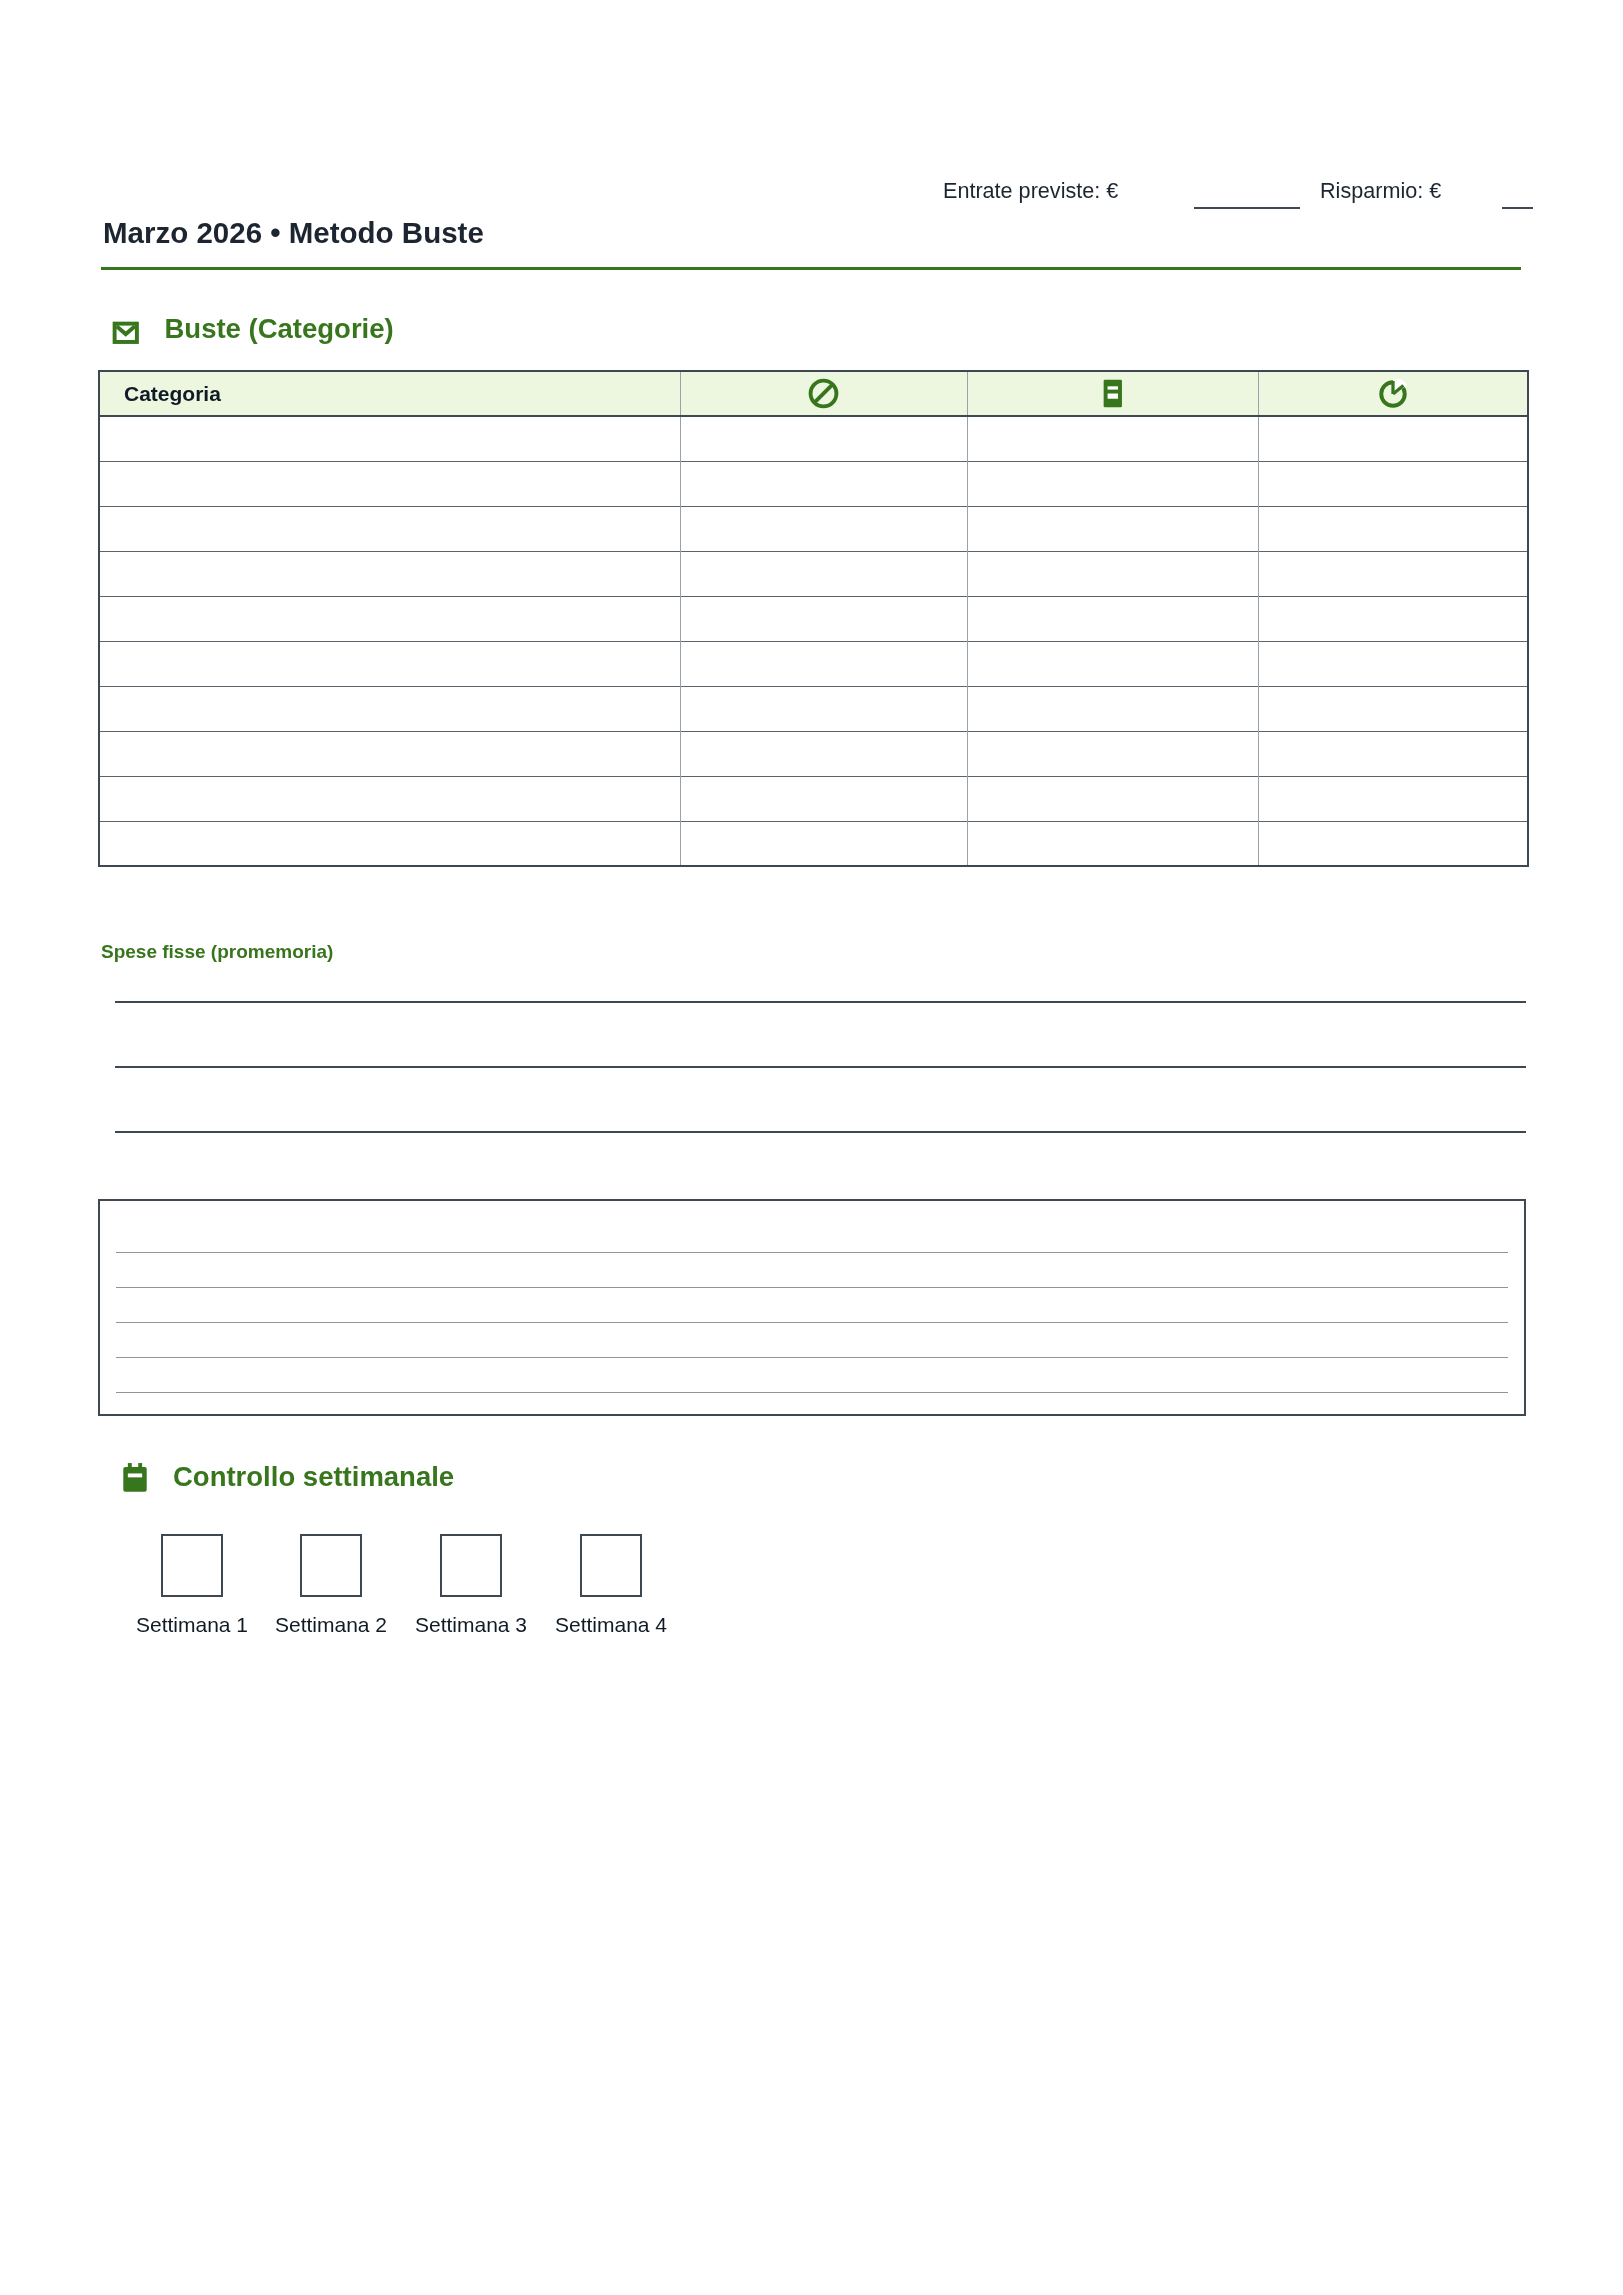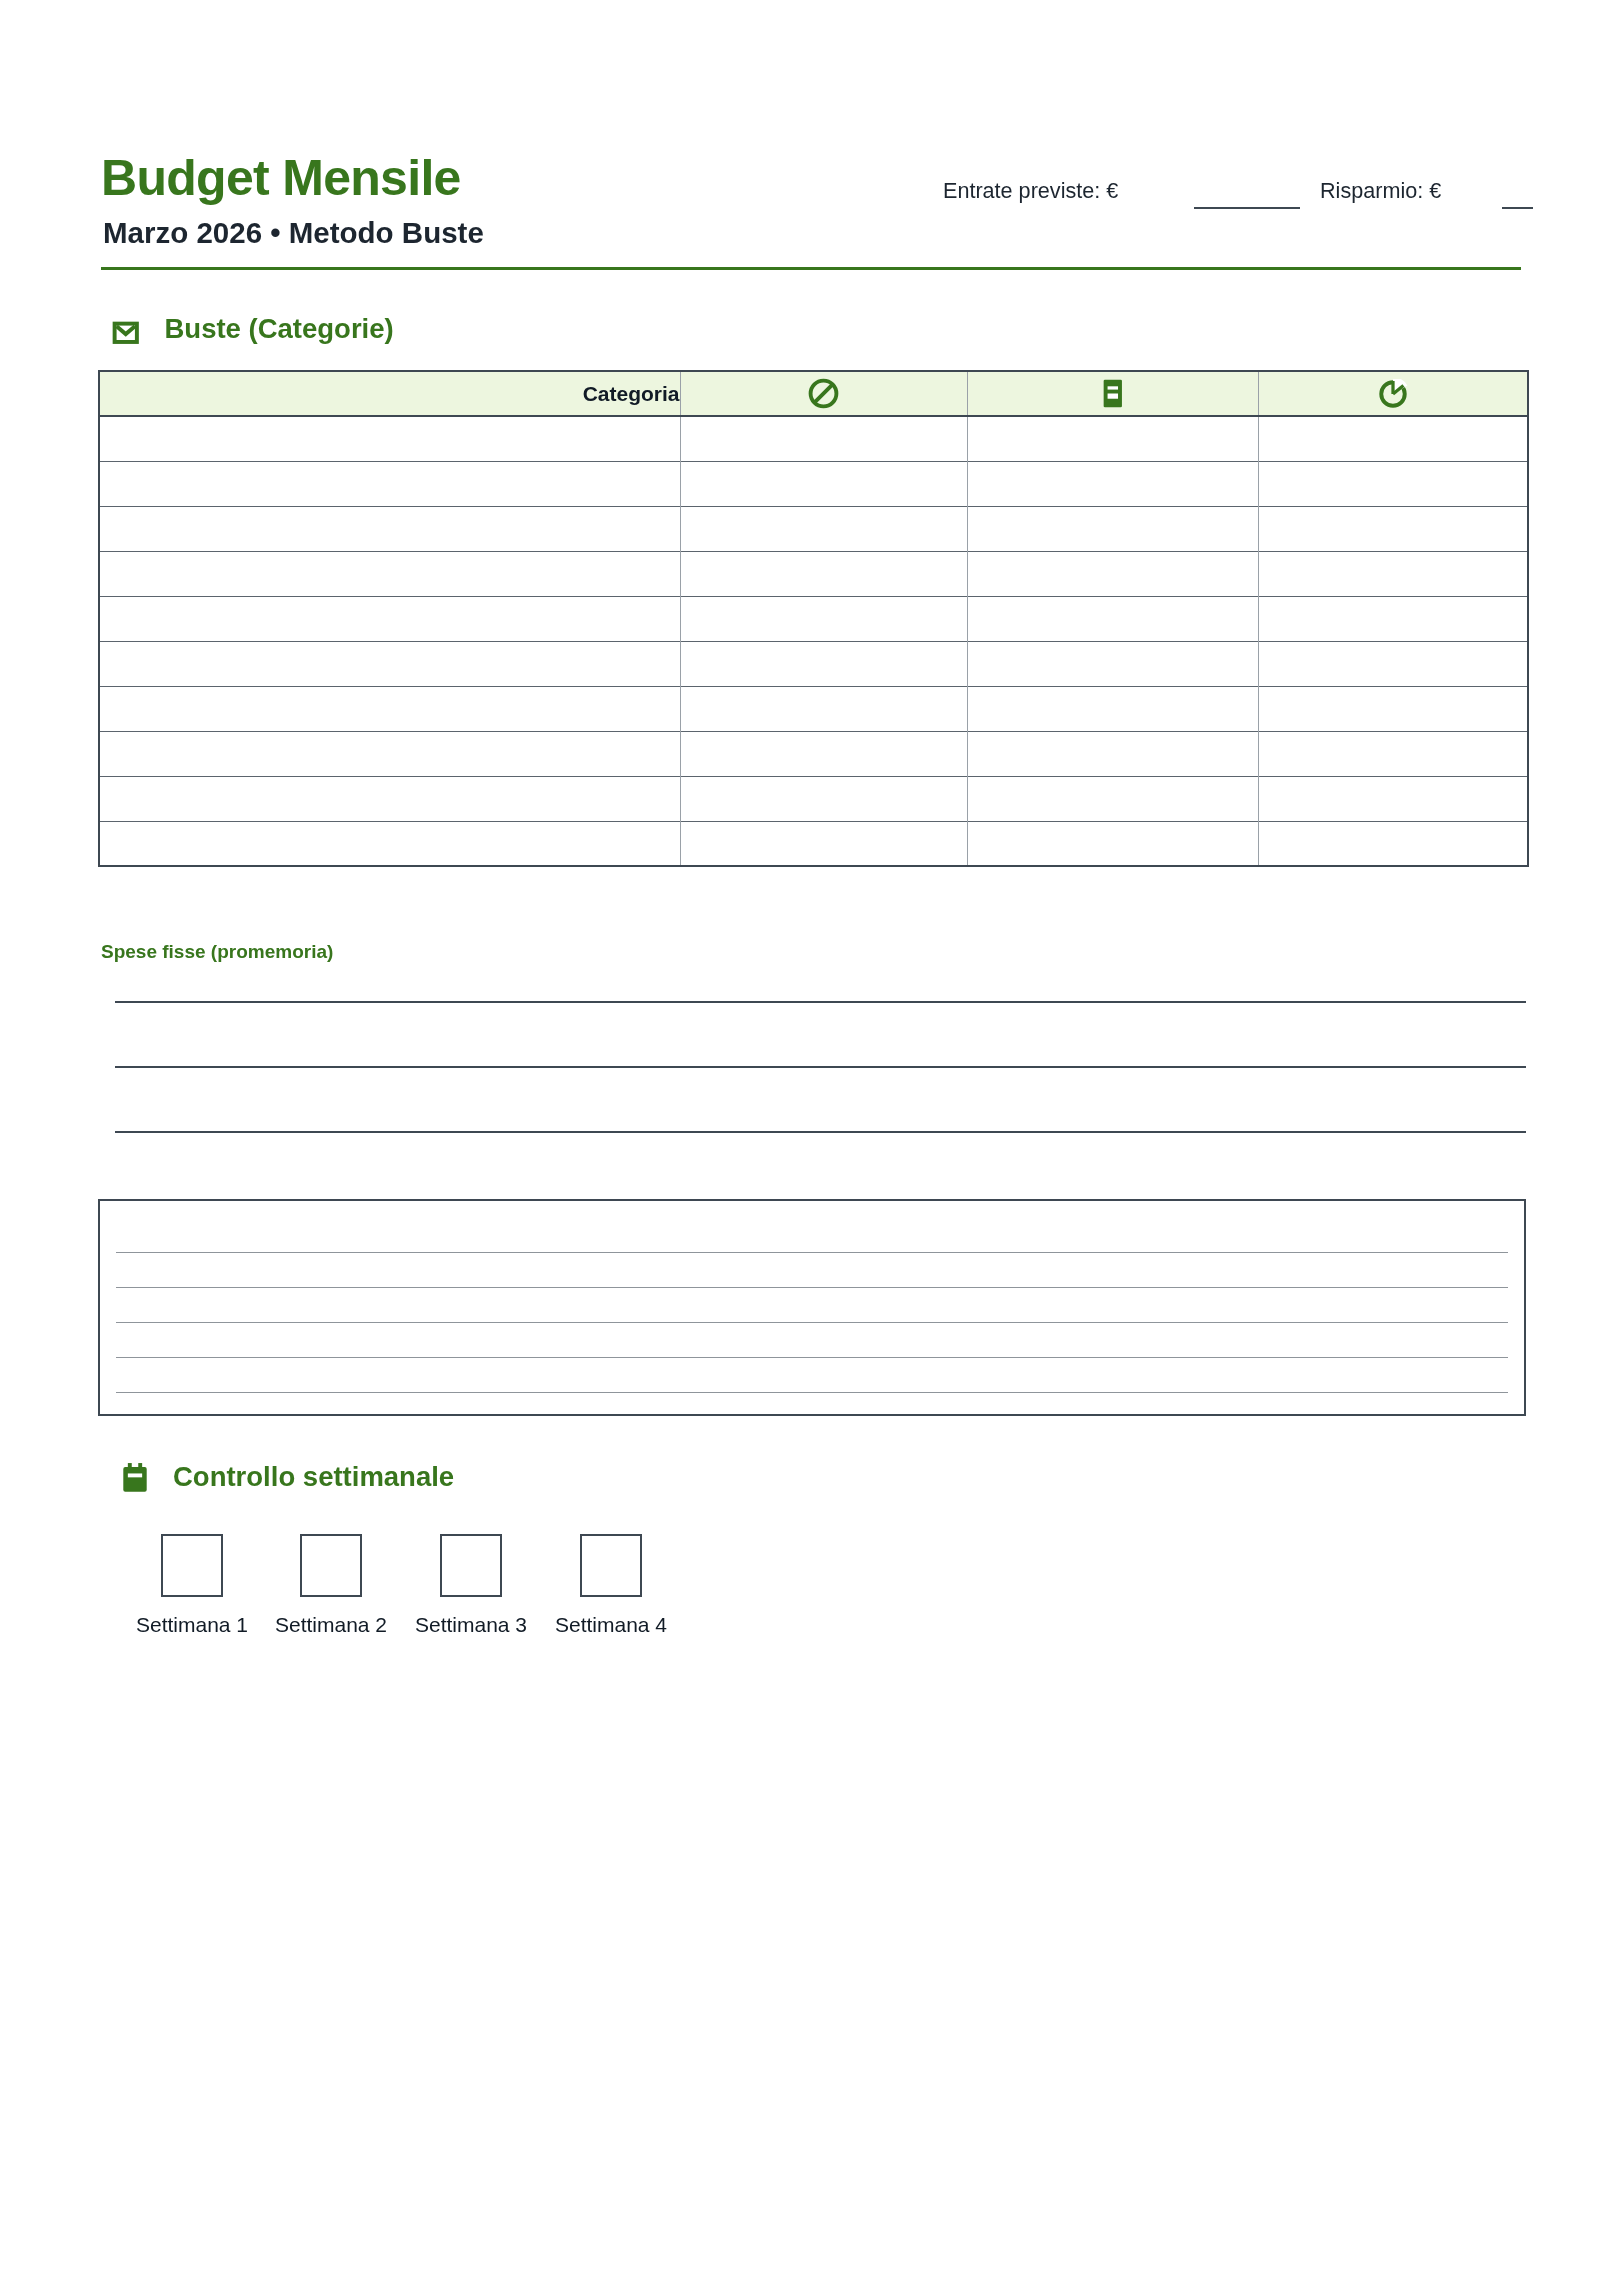--- a/index.html
+++ b/index.html
@@ -39,21 +39,21 @@
   .icon{flex:0 0 auto;color:var(--accent-green);display:block;}
 
   
   .env-table{position:absolute;left:98px;top:370px;width:1428px;border-collapse:collapse;table-layout:fixed;}
   .env-table{border:2px solid var(--border-dark);}
   .env-table col.c1{width:581px;}
   .env-table col.c2{width:287px;}
   .env-table col.c3{width:291px;}
   .env-table col.c4{width:270px;}
   .env-table th{height:45px;background:var(--header-row-bg);border-bottom:2.6px solid var(--border-dark);border-left:1.3px solid var(--col-line);text-align:center;vertical-align:middle;}
-  .env-table th:first-child{border-left:none;text-align:right;padding-left:24px;}
+  .env-table th:first-child{border-left:none;text-align:left;padding-left:24px;}
   .env-table th .col-title{font-size:21px;font-weight:bold;color:var(--ink-strong);}
   .env-table th .icon{display:inline-block;vertical-align:middle;}
   .env-table td{height:45px;border-top:1.3px solid var(--row-line);border-left:1.3px solid var(--col-line);background:#fff;}
   .env-table td:first-child{border-left:none;}
 
   
   .fixed-lines{position:absolute;left:115px;top:1001px;width:1411px;}
   .fixed-lines .line{border-top:2px solid var(--border-dark);height:0;}
   .fixed-lines .line + .line{margin-top:63px;}
 
@@ -73,21 +73,20 @@
   .week-label{margin-top:15.7px;font-size:21px;color:var(--ink-strong);white-space:nowrap;}
 
   
   .doc-footer{position:absolute;left:0;top:2212px;width:100%;text-align:center;font-size:20px;color:var(--footer-ink);}
 </style>
 </head>
 <body>
 
 <div class="page">
 
-  <div class="doc-title">Budget Mensile</div>
   <div class="doc-subtitle">Marzo 2026 • Metodo Buste</div>
 
   <div class="hdr-field-label lbl-income">Entrate previste: €</div>
   <div class="write-line income-line"></div>
   <div class="hdr-field-label lbl-savings">Risparmio: €</div>
   <div class="write-line savings-line"></div>
 
   <div class="title-rule"></div>
 
   <div class="section-heading sh-envelopes">

